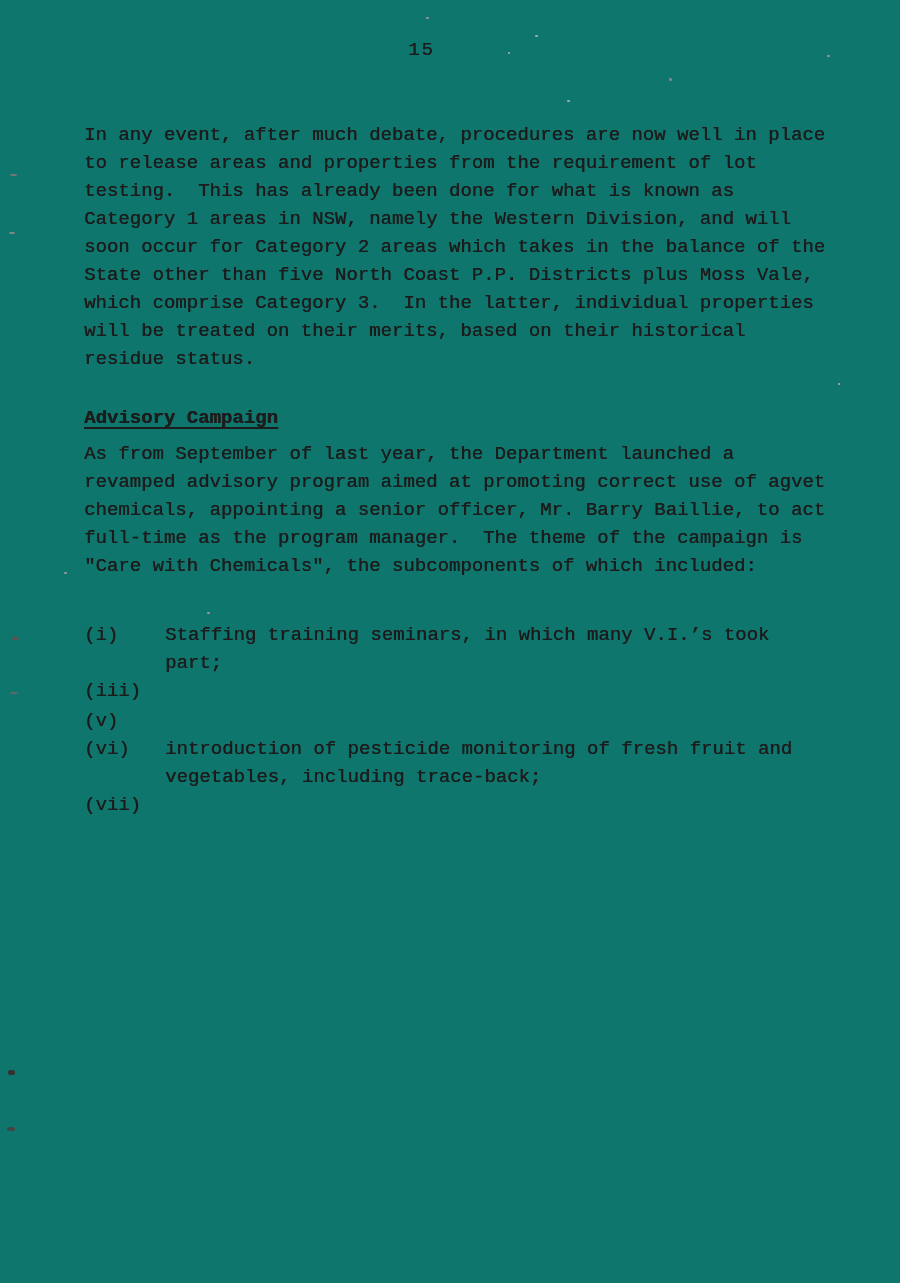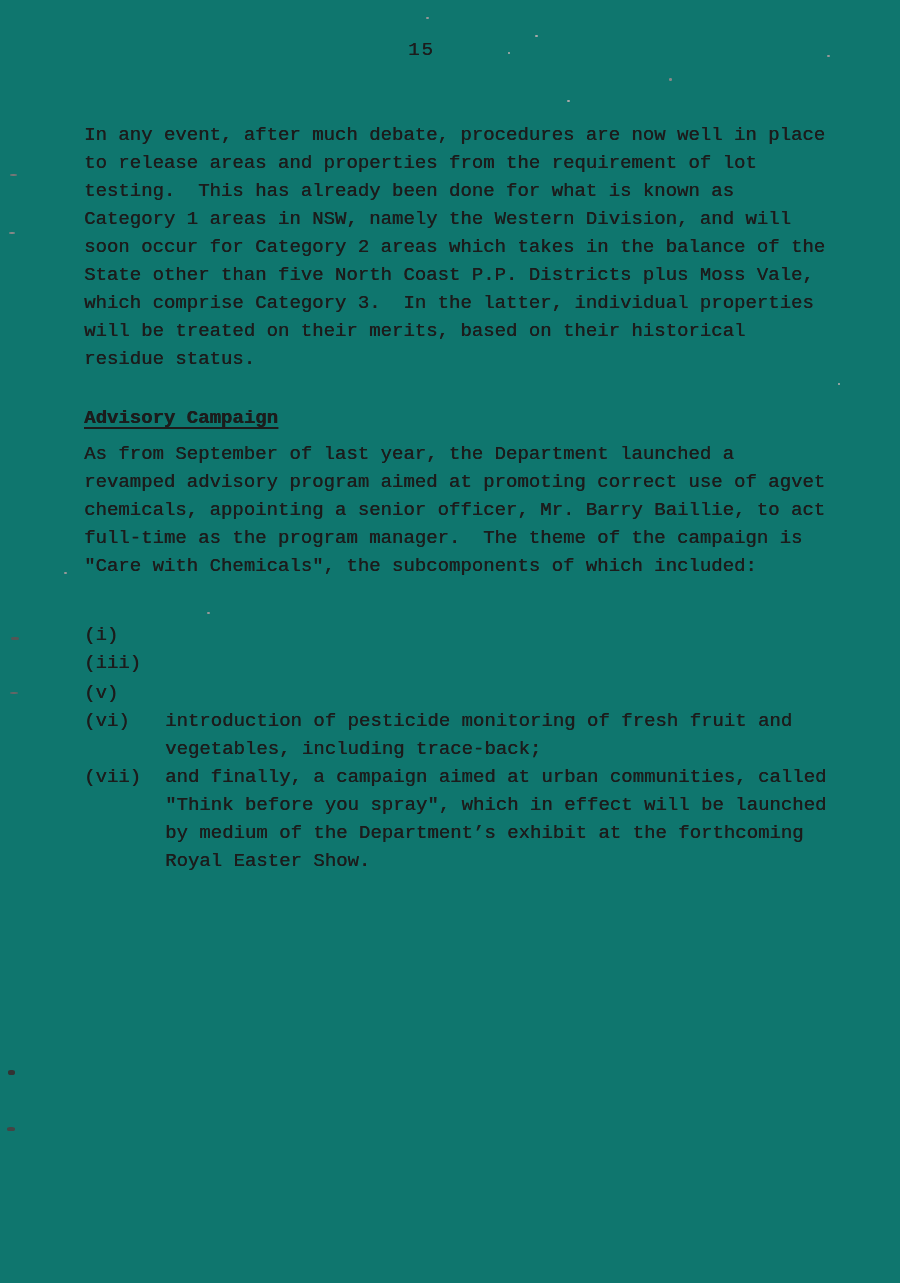--- a/index.html
+++ b/index.html
@@ -70,38 +70,36 @@
 
   <div class="typewriter para-2">As from September of last year, the Department launched a
 revamped advisory program aimed at promoting correct use of agvet
 chemicals, appointing a senior officer, Mr. Barry Baillie, to act
 full-time as the program manager.  The theme of the campaign is
 "Care with Chemicals", the subcomponents of which included:</div>
 
   <div class="numbered-list">
     <div class="list-row">
       <div class="typewriter list-label">(i)</div>
+      <div class="typewriter list-text">Staffing training seminars, in which many V.I.’s took
+part;</div>
     </div>
     <div class="list-row">
       <div class="typewriter list-label">(iii)</div>
     </div>
     <div class="list-row" style="margin-top:2px;">
       <div class="typewriter list-label">(v)</div>
     </div>
     <div class="list-row">
       <div class="typewriter list-label">(vi)</div>
       <div class="typewriter list-text">introduction of pesticide monitoring of fresh fruit and
 vegetables, including trace-back;</div>
     </div>
     <div class="list-row">
       <div class="typewriter list-label">(vii)</div>
-      <div class="typewriter list-text">and finally, a campaign aimed at urban communities, called
-"Think before you spray", which in effect will be launched
-by medium of the Department’s exhibit at the forthcoming
-Royal Easter Show.</div>
     </div>
   </div>
 
   <div class="speck" style="left:10px;  top:174px;  width:7px; height:2px; background:#777;"></div>
   <div class="speck" style="left:9px;   top:232px;  width:6px; height:2px; background:#888;"></div>
   <div class="speck" style="left:11px;  top:637px;  width:8px; height:3px; background:#555;"></div>
   <div class="speck" style="left:10px;  top:692px;  width:8px; height:2px; background:#666;"></div>
   <div class="speck" style="left:8px;   top:1070px; width:7px; height:5px; background:#333;"></div>
   <div class="speck" style="left:7px;   top:1127px; width:8px; height:4px; background:#444;"></div>
   <div class="speck" style="left:426px; top:17px;   width:3px; height:2px; background:#999;"></div>

